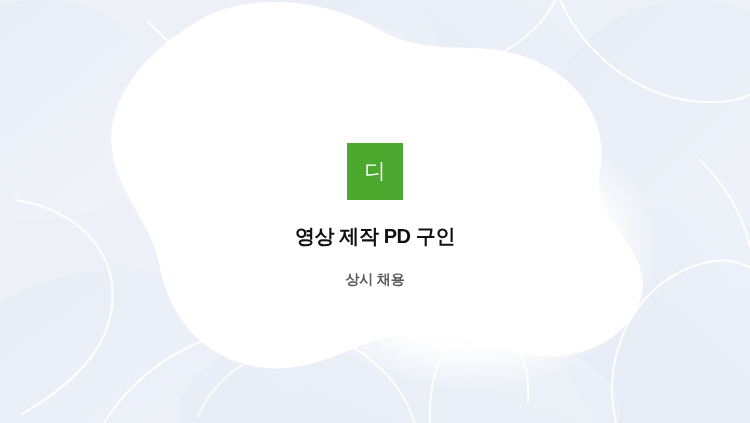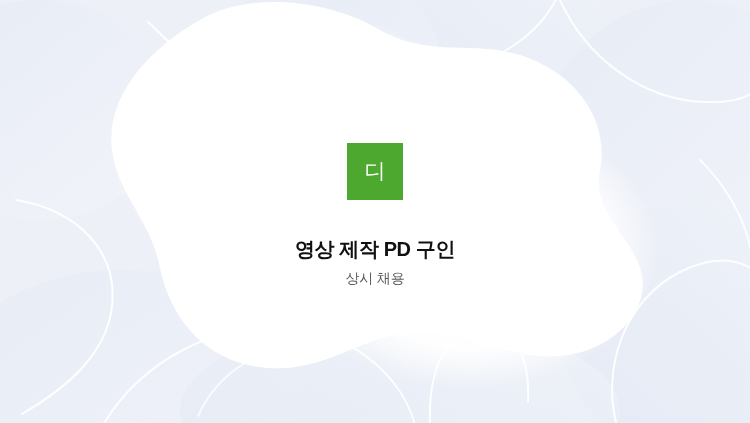--- a/index.html
+++ b/index.html
@@ -75,33 +75,33 @@
     margin-left: 12px;
     font-size: 43px;
     font-weight: bold;
     color: #0b0b0b;
     line-height: 1;
     letter-spacing: -1.2px;
     white-space: nowrap;
   }
 
   .job-title {
-    margin-top: 37px;
+    margin-top: 24px;
     font-size: 20px;
     font-weight: bold;
     color: #111111;
     line-height: 1;
     letter-spacing: -0.4px;
     text-align: center;
   }
 
   .employment-type {
-    margin-top: 12px;
+    margin-top: 26px;
     font-size: 14px;
-    font-weight: normal;
+    font-weight: bold;
     color: #5a5a5a;
     line-height: 1;
     letter-spacing: -0.2px;
     text-align: center;
   }
 </style>
 </head>
 <body>
 
 <div class="banner">

